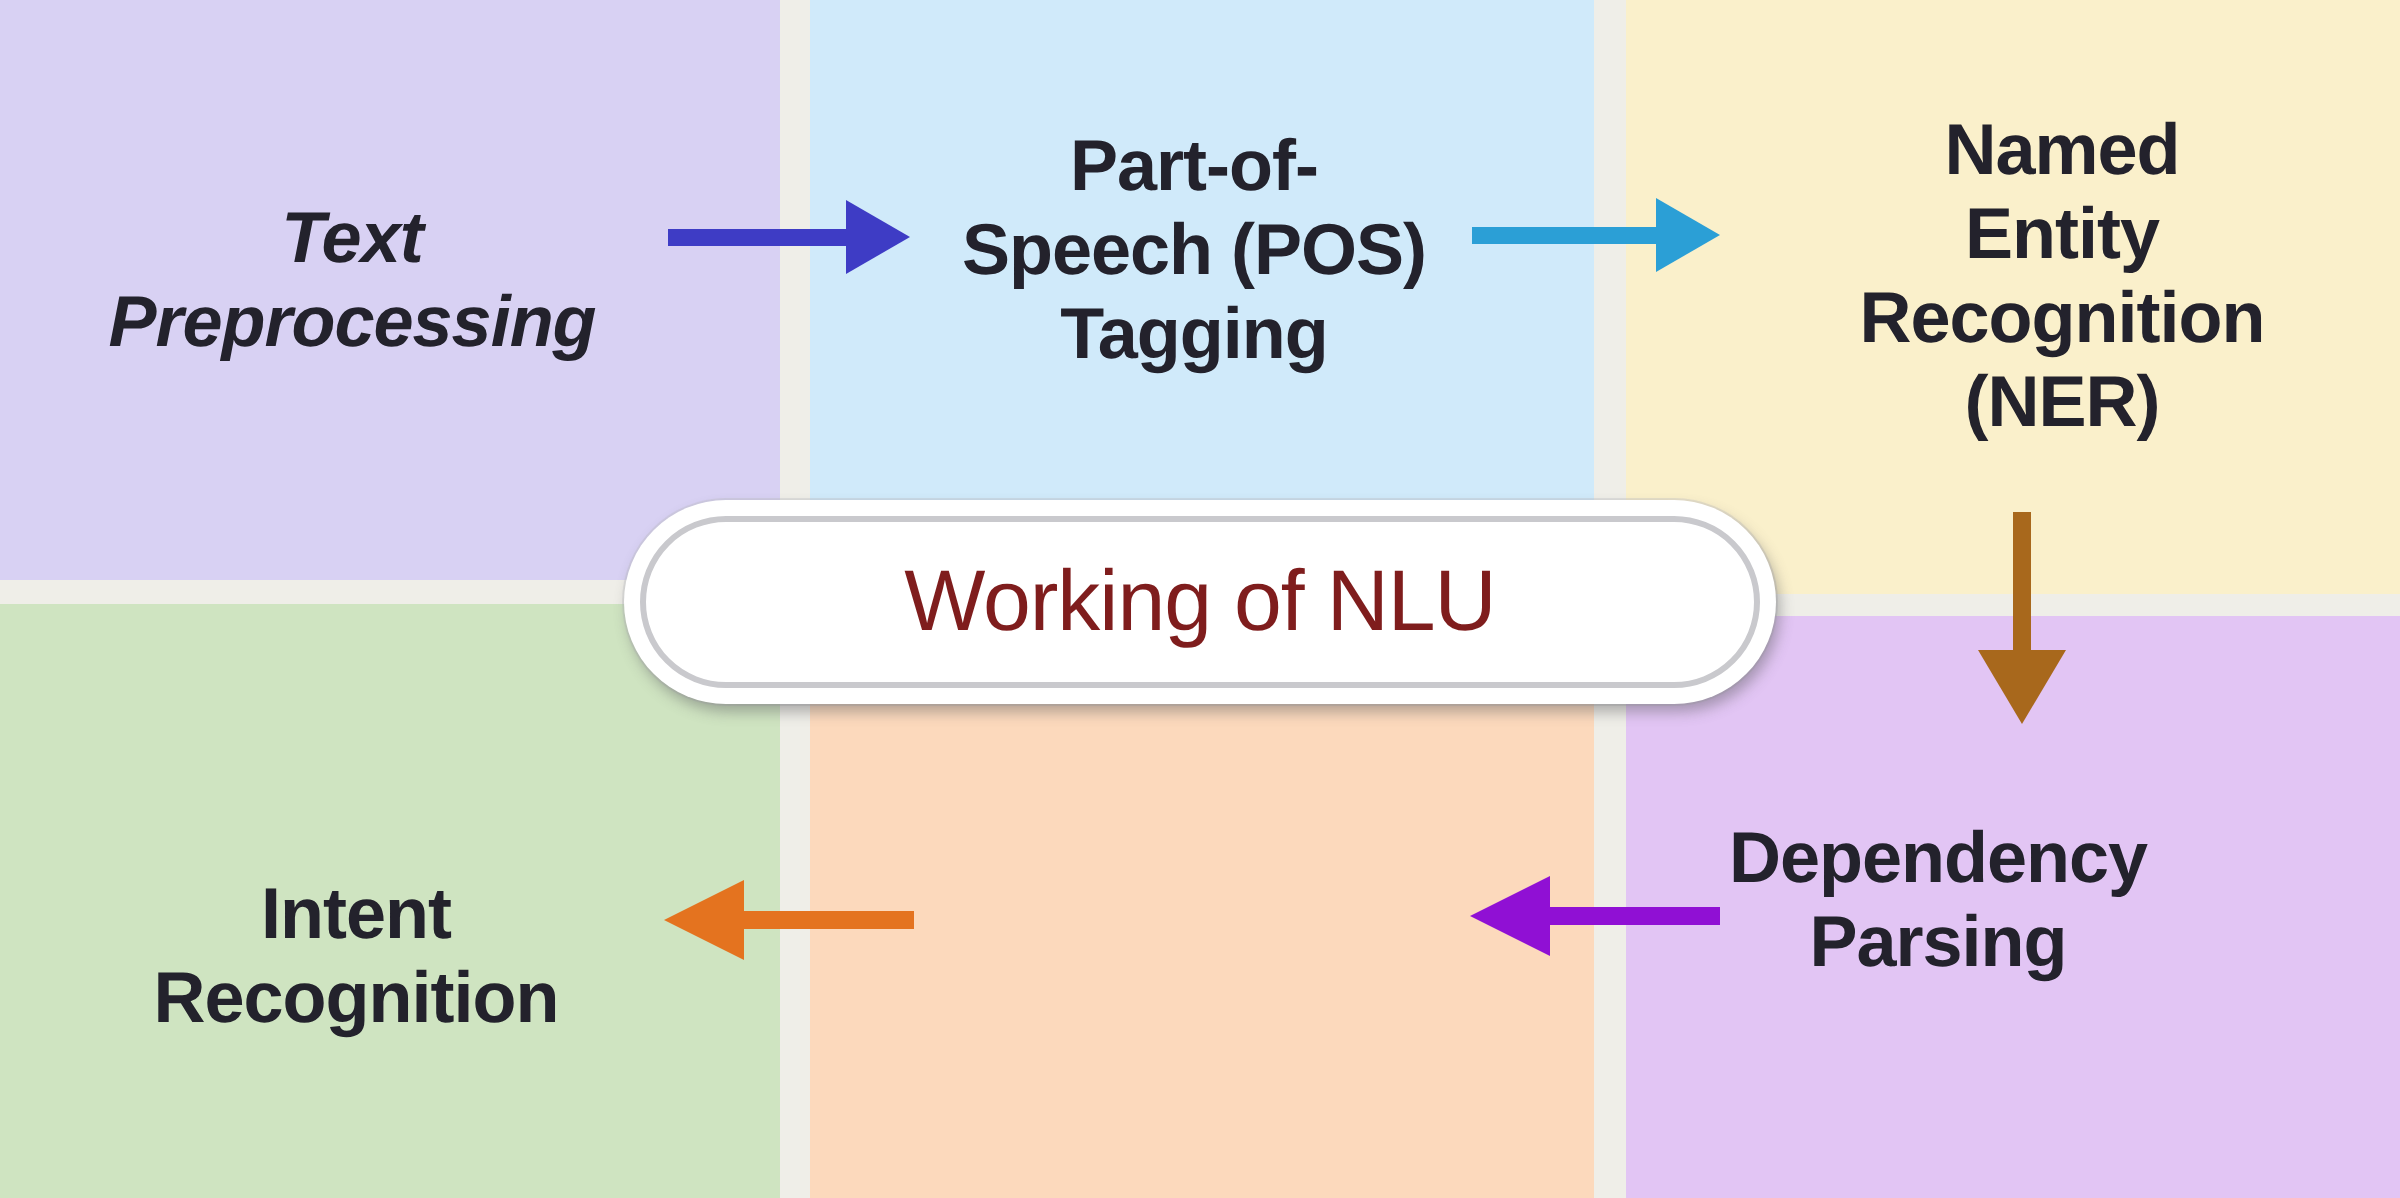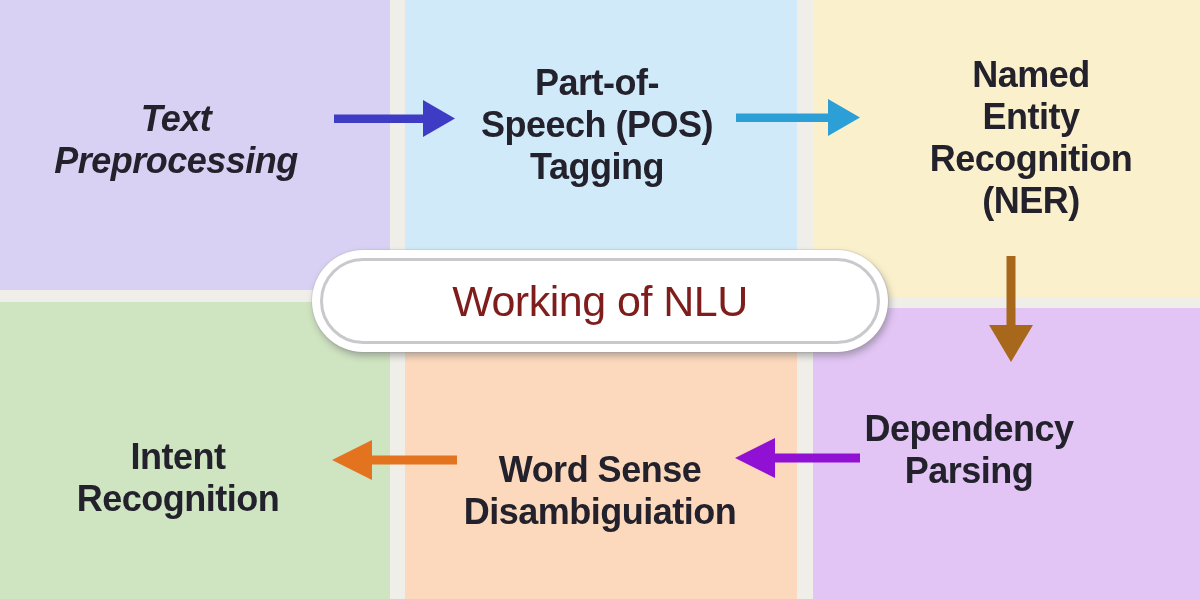--- a/index.html
+++ b/index.html
@@ -85,22 +85,20 @@
   <div class="label l1">Text
 Preprocessing</div>
   <div class="label l2">Part-of-
 Speech (POS)
 Tagging</div>
   <div class="label l3">Named Entity
 Recognition
 (NER)</div>
   <div class="label l4">Intent
 Recognition</div>
-  <div class="label l5">Word Sense
-Disambiguiation</div>
   <div class="label l6">Dependency
 Parsing</div>
 
   <svg class="arrow a1" width="121" height="37" viewBox="0 0 121 37" aria-hidden="true" style="color: rgb(62, 60, 197);">
     <rect x="0" y="14.5" width="92" height="8.5" fill="currentColor"></rect>
     <polygon points="89,0 121,18.5 89,37" fill="currentColor"></polygon>
   </svg>
 
   <svg class="arrow a2" width="124" height="37" viewBox="0 0 124 37" aria-hidden="true" style="color: rgb(43, 159, 214);">
     <rect x="0" y="14.5" width="95" height="8.5" fill="currentColor"></rect>

